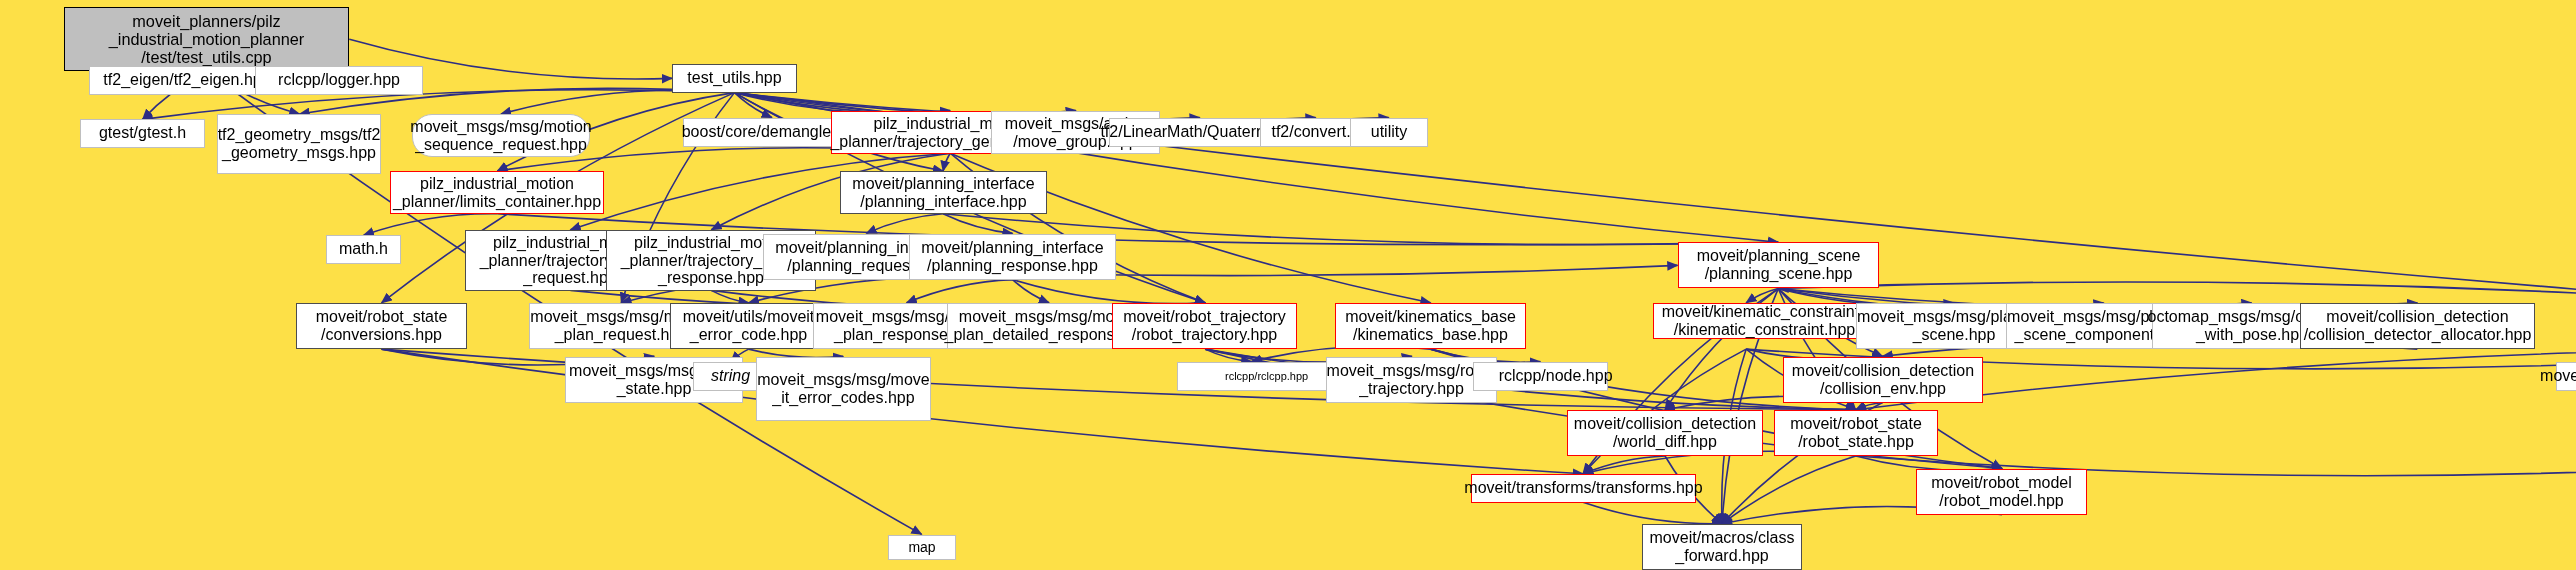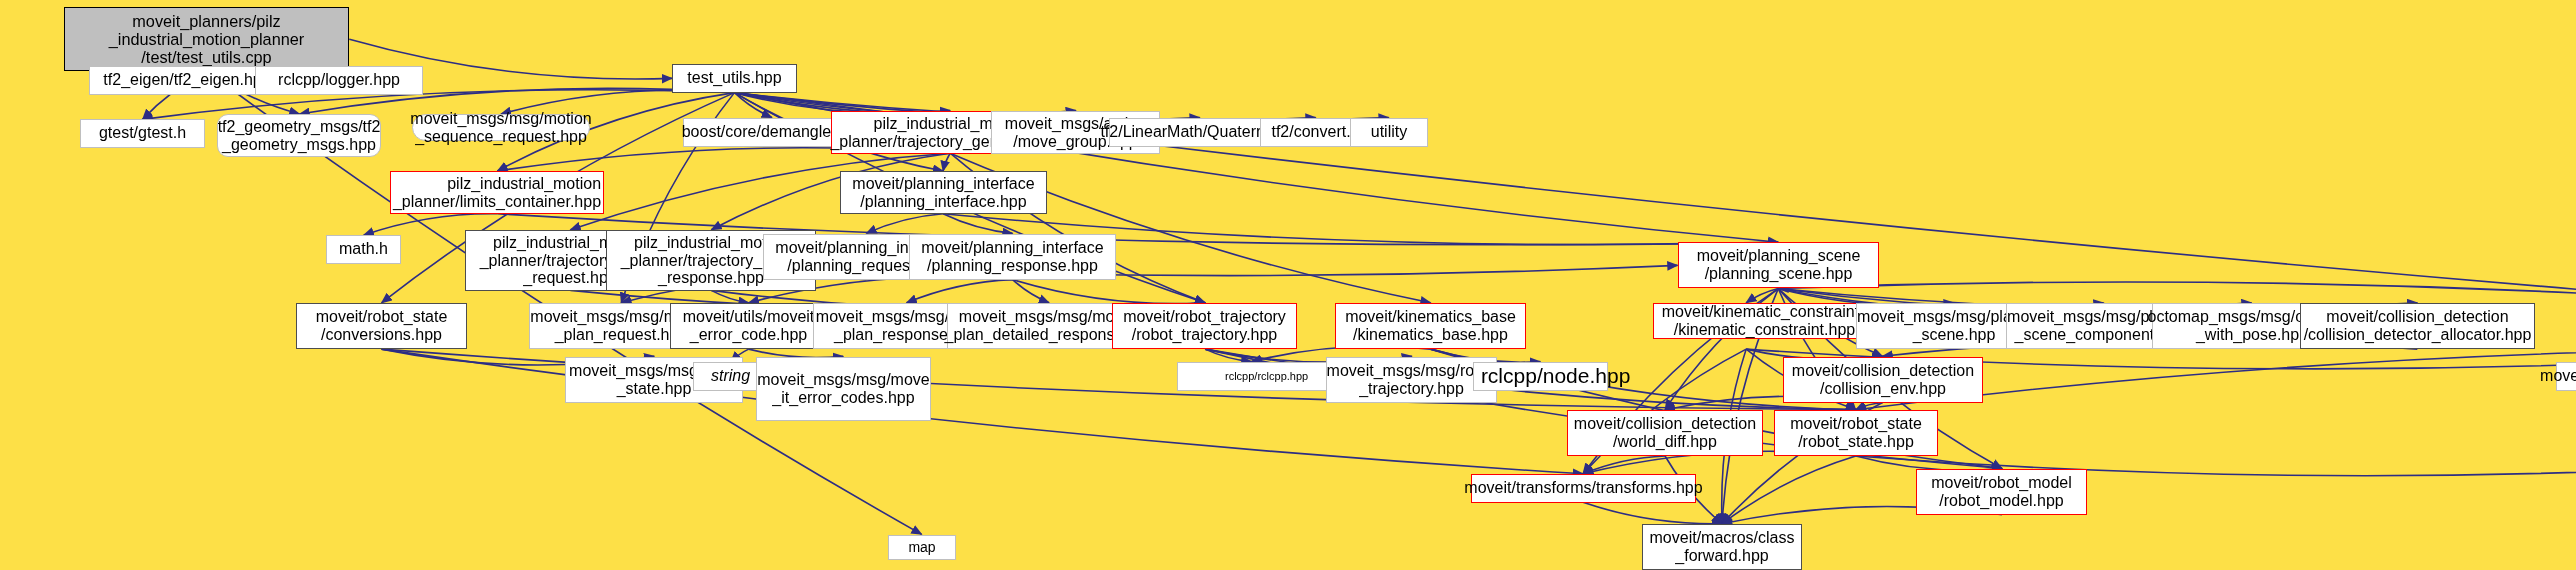--- a/index.html
+++ b/index.html
@@ -137,34 +137,34 @@
         <path d="M1539,170 Q1268.461241952568,151.70156033556543 997.5,162" marker-end="url(#ah)"></path>
       </g>
   </svg>
   <div id="node-layer">
       <div class="node root" style="left: 64px; top: 7.1px; width: 285px; height: 64px; font-size: 16.3px;">moveit_planners/pilz
 _industrial_motion_planner
 /test/test_utils.cpp</div>
       <div class="node " style="left: 89px; top: 66px; width: 196px; height: 28.5px; font-size: 16px;">tf2_eigen/tf2_eigen.hpp</div>
       <div class="node " style="left: 255px; top: 66px; width: 168px; height: 28.5px; font-size: 16px; text-align: right;">rclcpp/logger.hpp</div>
       <div class="node " style="left: 80px; top: 119px; width: 125px; height: 28.5px; font-size: 16px;">gtest/gtest.h</div>
-      <div class="node " style="left: 217px; top: 114px; width: 164px; height: 43px; font-size: 16px; border-radius: 11px;">tf2_geometry_msgs/tf2
+      <div class="node " style="left: 217px; top: 114px; width: 164px; height: 60px; font-size: 16px;">tf2_geometry_msgs/tf2
 _geometry_msgs.hpp</div>
       <div class="node dark" style="left: 672px; top: 64px; width: 125px; height: 28.5px; font-size: 16px;">test_utils.hpp</div>
-      <div class="node " style="left: 412px; top: 114px; width: 178px; height: 27px; font-size: 16px; border-radius: 20px;">moveit_msgs/msg/motion
+      <div class="node " style="left: 412px; top: 114px; width: 178px; height: 43px; font-size: 16px; border-radius: 20px;">moveit_msgs/msg/motion
 _sequence_request.hpp</div>
       <div class="node " style="left: 683px; top: 118px; width: 178px; height: 28.5px; font-size: 16px;">boost/core/demangle.hpp</div>
       <div class="node red" style="left: 831px; top: 111px; width: 239px; height: 43px; font-size: 16px;">pilz_industrial_motion
 _planner/trajectory_generator.hpp</div>
       <div class="node " style="left: 991px; top: 111px; width: 169px; height: 43px; font-size: 16px;">moveit_msgs/action
 /move_group.hpp</div>
       <div class="node " style="left: 1109px; top: 118px; width: 182px; height: 28.5px; font-size: 16px;">tf2/LinearMath/Quaternion.h</div>
       <div class="node " style="left: 1260px; top: 118px; width: 111px; height: 28.5px; font-size: 16px;">tf2/convert.h</div>
       <div class="node " style="left: 1350px; top: 118px; width: 78px; height: 28.5px; font-size: 16px;">utility</div>
-      <div class="node red" style="left: 390px; top: 171px; width: 214px; height: 43px; font-size: 16px; text-align: right;">pilz_industrial_motion
+      <div class="node red" style="left: 390px; top: 171px; width: 214px; height: 43px; font-size: 16px;">pilz_industrial_motion
 _planner/limits_container.hpp</div>
       <div class="node dark" style="left: 840px; top: 171px; width: 207px; height: 43px; font-size: 16px;">moveit/planning_interface
 /planning_interface.hpp</div>
       <div class="node " style="left: 326px; top: 235px; width: 75px; height: 28.5px; font-size: 16px;">math.h</div>
       <div class="node dark" style="left: 465px; top: 230px; width: 210px; height: 61px; font-size: 16px;">pilz_industrial_motion
 _planner/trajectory_blend
 _request.hpp</div>
       <div class="node dark" style="left: 606px; top: 230px; width: 210px; height: 61px; font-size: 16px;">pilz_industrial_motion
 _planner/trajectory_blend
 _response.hpp</div>
@@ -199,21 +199,21 @@
       <div class="node dark" style="left: 2300px; top: 303px; width: 235px; height: 46px; font-size: 16px;">moveit/collision_detection
 /collision_detector_allocator.hpp</div>
       <div class="node " style="left: 565px; top: 357px; width: 178px; height: 46px; font-size: 16px;">moveit_msgs/msg/robot
 _state.hpp</div>
       <div class="node " style="left: 693px; top: 362px; width: 75px; height: 28.5px; font-size: 16px; font-style: italic;">string</div>
       <div class="node " style="left: 756px; top: 357px; width: 175px; height: 64px; font-size: 16px;">moveit_msgs/msg/move
 _it_error_codes.hpp</div>
       <div class="node " style="left: 1177px; top: 362px; width: 150px; height: 28.5px; font-size: 11px; padding-left: 31px;">rclcpp/rclcpp.hpp</div>
       <div class="node " style="left: 1326px; top: 357px; width: 171px; height: 46px; font-size: 16px;">moveit_msgs/msg/robot
 _trajectory.hpp</div>
-      <div class="node " style="left: 1473px; top: 362px; width: 135px; height: 28.5px; font-size: 21px; padding-left: 32px;">rclcpp/node.hpp</div>
+      <div class="node " style="left: 1473px; top: 362px; width: 135px; height: 28.5px; font-size: 16px; padding-left: 32px;">rclcpp/node.hpp</div>
       <div class="node red" style="left: 1783px; top: 357px; width: 200px; height: 46px; font-size: 16px;">moveit/collision_detection
 /collision_env.hpp</div>
       <div class="node " style="left: 2556px; top: 362px; width: 210px; height: 28.5px; font-size: 16px;">moveit_msgs/msg/constraints.hpp</div>
       <div class="node red" style="left: 1567px; top: 410px; width: 196px; height: 46px; font-size: 16px;">moveit/collision_detection
 /world_diff.hpp</div>
       <div class="node red" style="left: 1774px; top: 410px; width: 164px; height: 46px; font-size: 16px;">moveit/robot_state
 /robot_state.hpp</div>
       <div class="node red" style="left: 1471px; top: 474px; width: 225px; height: 28.5px; font-size: 16px;">moveit/transforms/transforms.hpp</div>
       <div class="node red" style="left: 1916px; top: 469px; width: 171px; height: 46px; font-size: 16px;">moveit/robot_model
 /robot_model.hpp</div>

